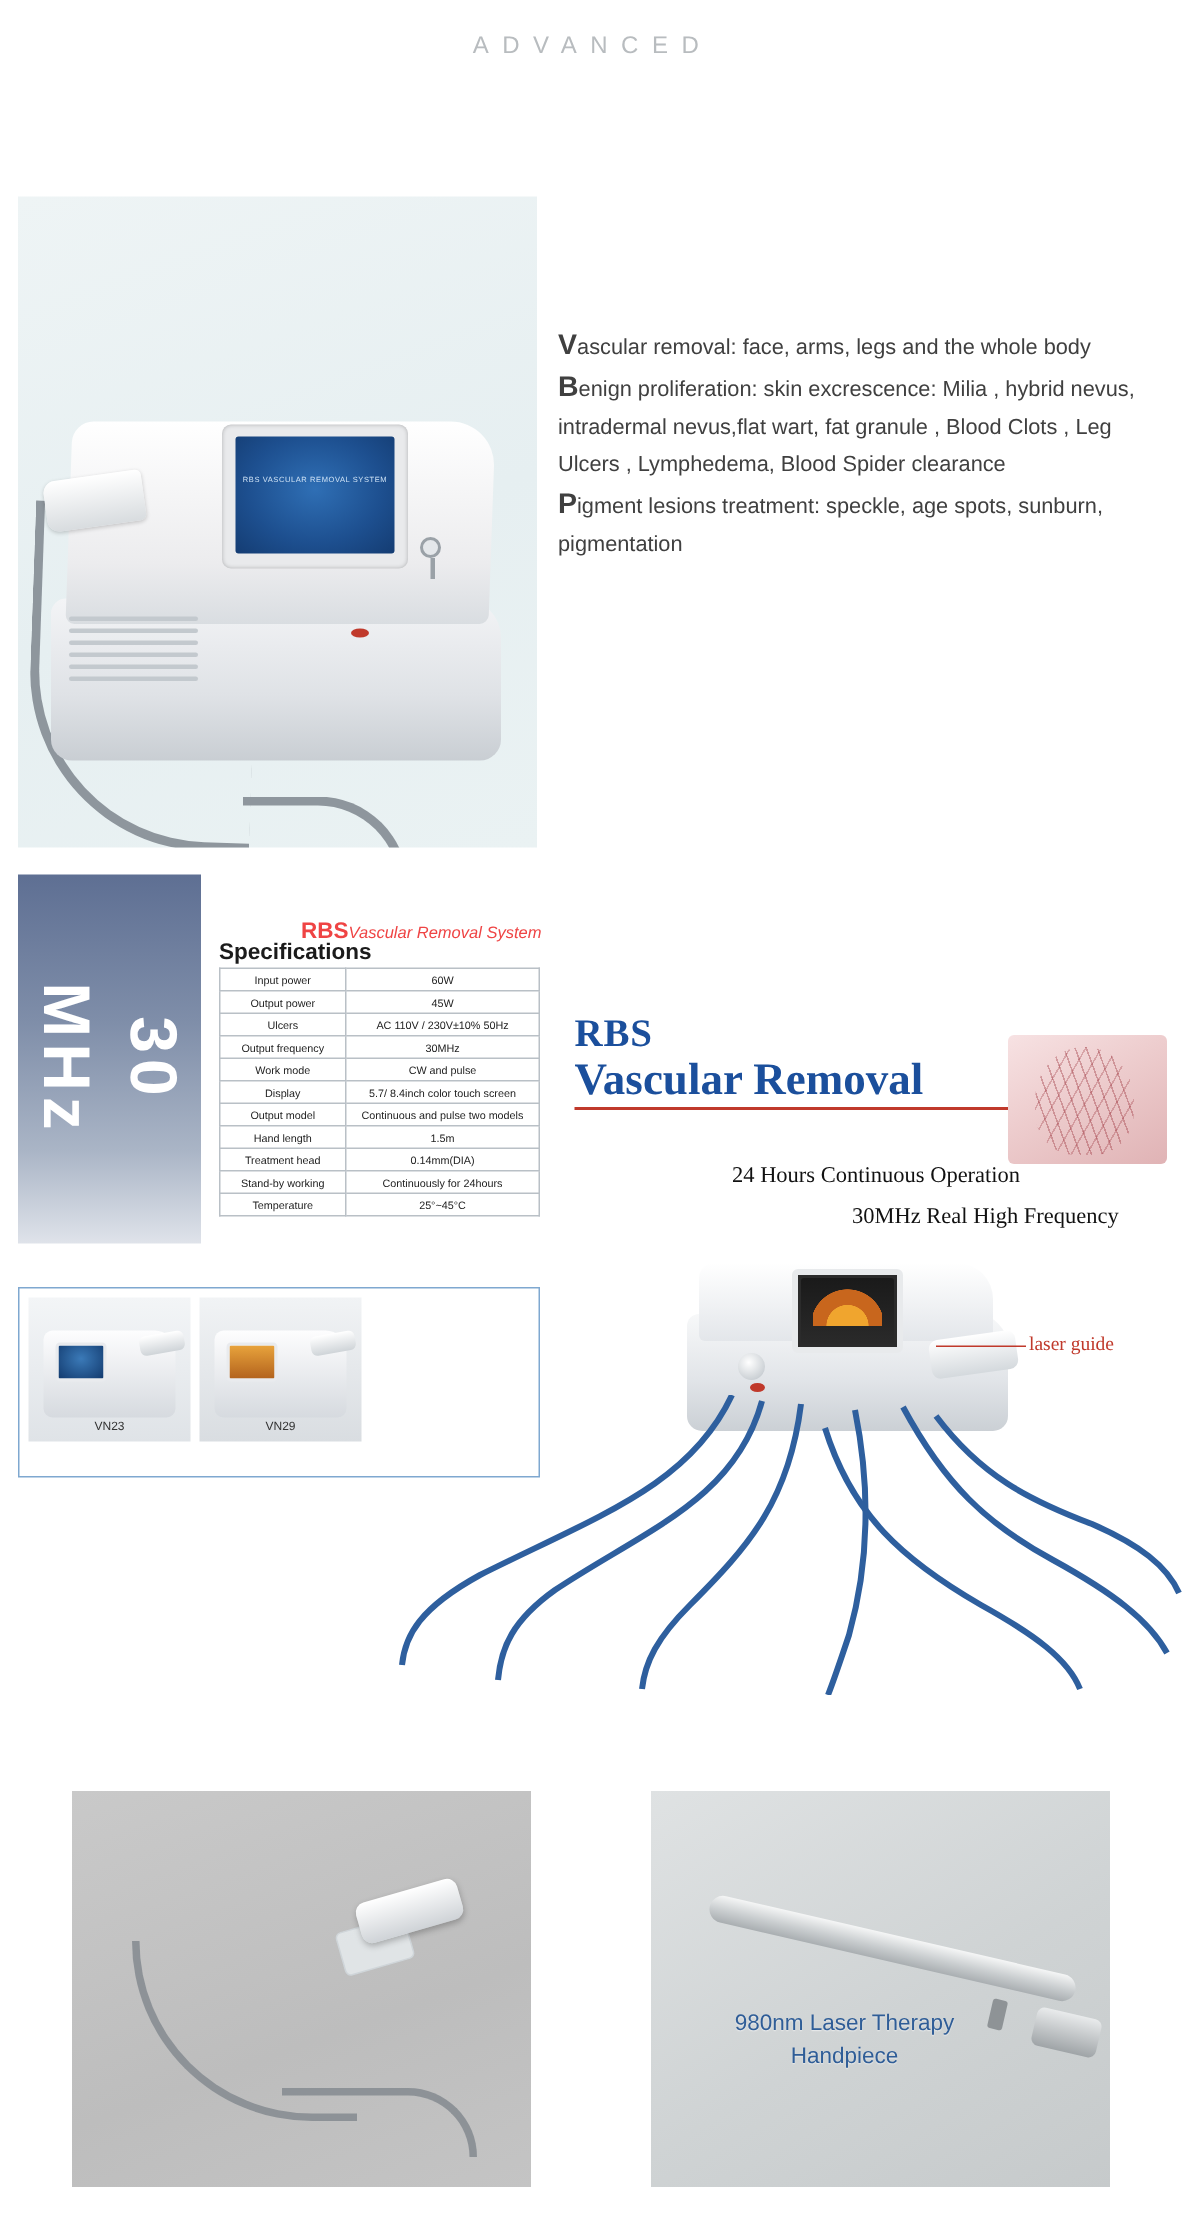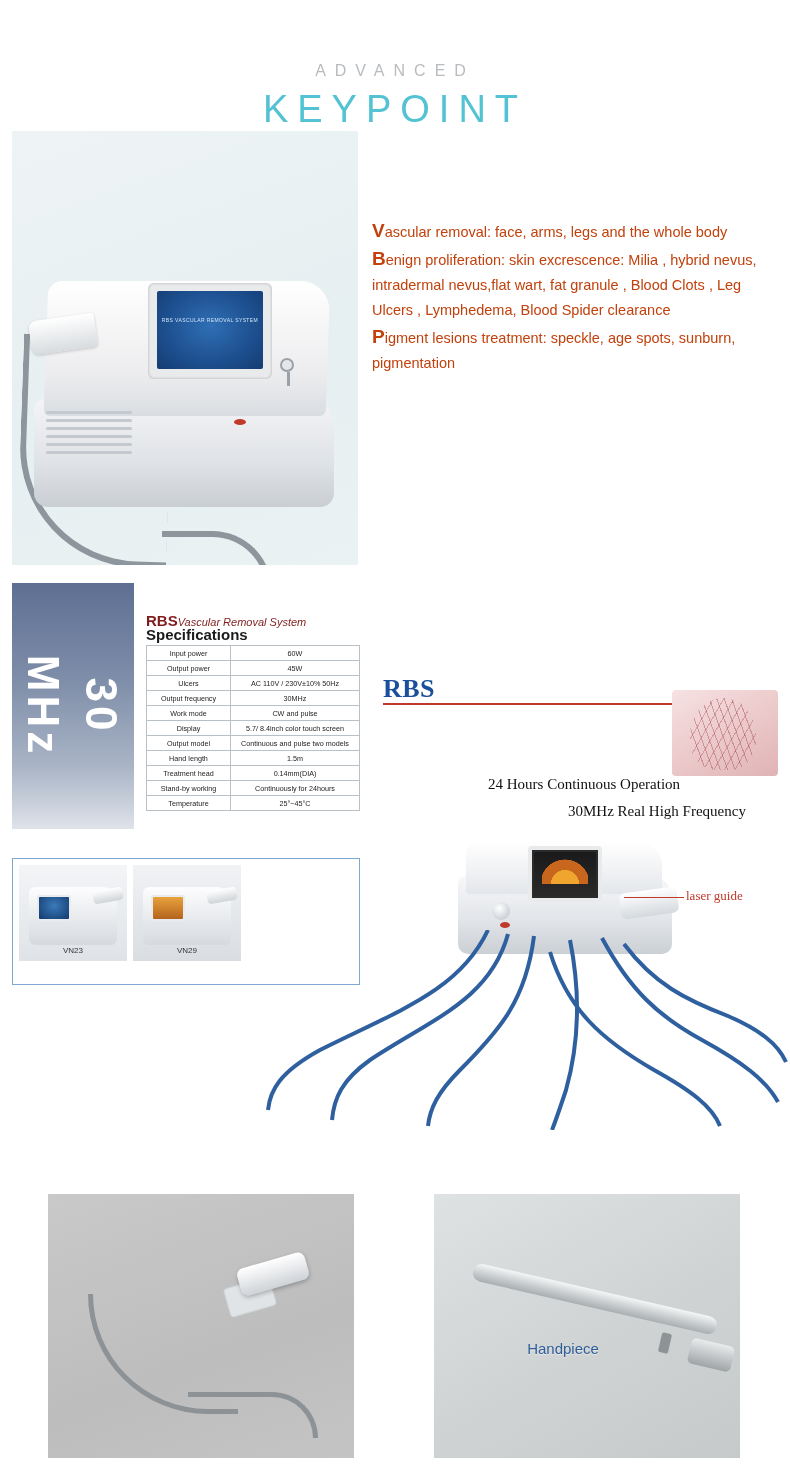--- a/index.html
+++ b/index.html
@@ -16,21 +16,20 @@
     background: #ffffff;
   }
 
   
   .header {
     position: absolute;
     top: 0; left: 0;
     width: 790px;
     height: 128px;
     text-align: center;
-    margin-top: 40px;
   }
   .header-sub {
     margin-top: 22px;
     font-size: 16px;
     letter-spacing: 9px;
     color: #b8bcbf;
     font-weight: 400;
   }
   .header-main {
     margin-top: 8px;
@@ -132,21 +131,21 @@
     border-right: 6px solid #8e969d;
     border-radius: 0 120px 0 0;
   }
 
   .sec1-text {
     position: absolute;
     left: 372px; top: 218px;
     width: 406px;
     font-size: 14.5px;
     line-height: 25px;
-    color: #c2410c;
+    color: #404040;
   }
   .sec1-text p { margin: 0 0 1px 0; }
   .dropcap { font-size: 19px; font-weight: bold; }
 
   
   .mhz-banner {
     position: absolute; left: 12px; top: 583px;
     width: 122px; height: 246px;
     background: linear-gradient(180deg,#5e6f93 0%,#7f8ea9 40%,#aab5c6 75%,#dfe3ea 100%);
   }
@@ -162,21 +161,21 @@
     letter-spacing: 4px;
     line-height: 58px;
     text-align: center;
     padding-top: 4px;
   }
 
   .spec-box {
     position: absolute; left: 146px; top: 612px;
     width: 215px;
   }
-  .spec-title1 { font-size: 15px; font-weight: bold; color: #7f1d1d; }
+  .spec-title1 { font-size: 15px; font-weight: bold; color: #ef4444; text-align: right; }
   .spec-title1 em { font-style: italic; font-size: 11px; font-weight: normal; }
   .spec-title2 { font-size: 15px; font-weight: bold; color: #1b1b1b; margin-top: -3px; }
   table.spec {
     width: 214px;
     border-collapse: collapse;
     margin-top: 2px;
     font-size: 7.2px;
     color: #222;
   }
   table.spec td {
@@ -381,21 +380,20 @@
     text-shadow: 0 1px 1px rgba(255,255,255,.6);
   }
 </style>
 </head>
 <body>
 
 <div class="page">
 
   <div class="header">
     <div class="header-sub">ADVANCED</div>
-    <div class="header-main">KEYPOINT</div>
   </div>
 
   <div class="sec1-photo">
     <div class="m1-cable"></div>
     <div class="m1-cable2"></div>
     <div class="m1-base"></div>
     <div class="m1-top"></div>
     <div class="m1-vents">
       <i></i>
         <i></i>
@@ -480,20 +478,21 @@
           <tr>
             <td class="k">Temperature</td>
             <td>25°~45°C</td>
           </tr>
         </tbody>
     </table>
   </div>
 
   <div class="rbs-block">
     <div class="rbs-title">RBS</div>
+    <div class="rbs-sub">Vascular Removal</div>
     <div class="rbs-underline"></div>
   </div>
   <div class="leg-img"></div>
   <div class="claim1">24 Hours Continuous Operation</div>
   <div class="claim2">30MHz Real High Frequency</div>
 
   <div class="models">
     <div class="model m-a">
       <div class="model-body"></div>
       <div class="model-scr"></div>
@@ -537,17 +536,18 @@
     <div class="pl-cable2"></div>
     <div class="pl-tip"></div>
     <div class="pl-head"></div>
   </div>
 
   <div class="photo-right">
     <div class="pr-pen"></div>
     <div class="pr-pen-ring"></div>
     <div class="pr-pen-tip"></div>
     <div class="pr-text">
+      <div>980nm Laser Therapy</div>
       <div>Handpiece</div>
     </div>
   </div>
 
 </div>
 
 </body></html>

